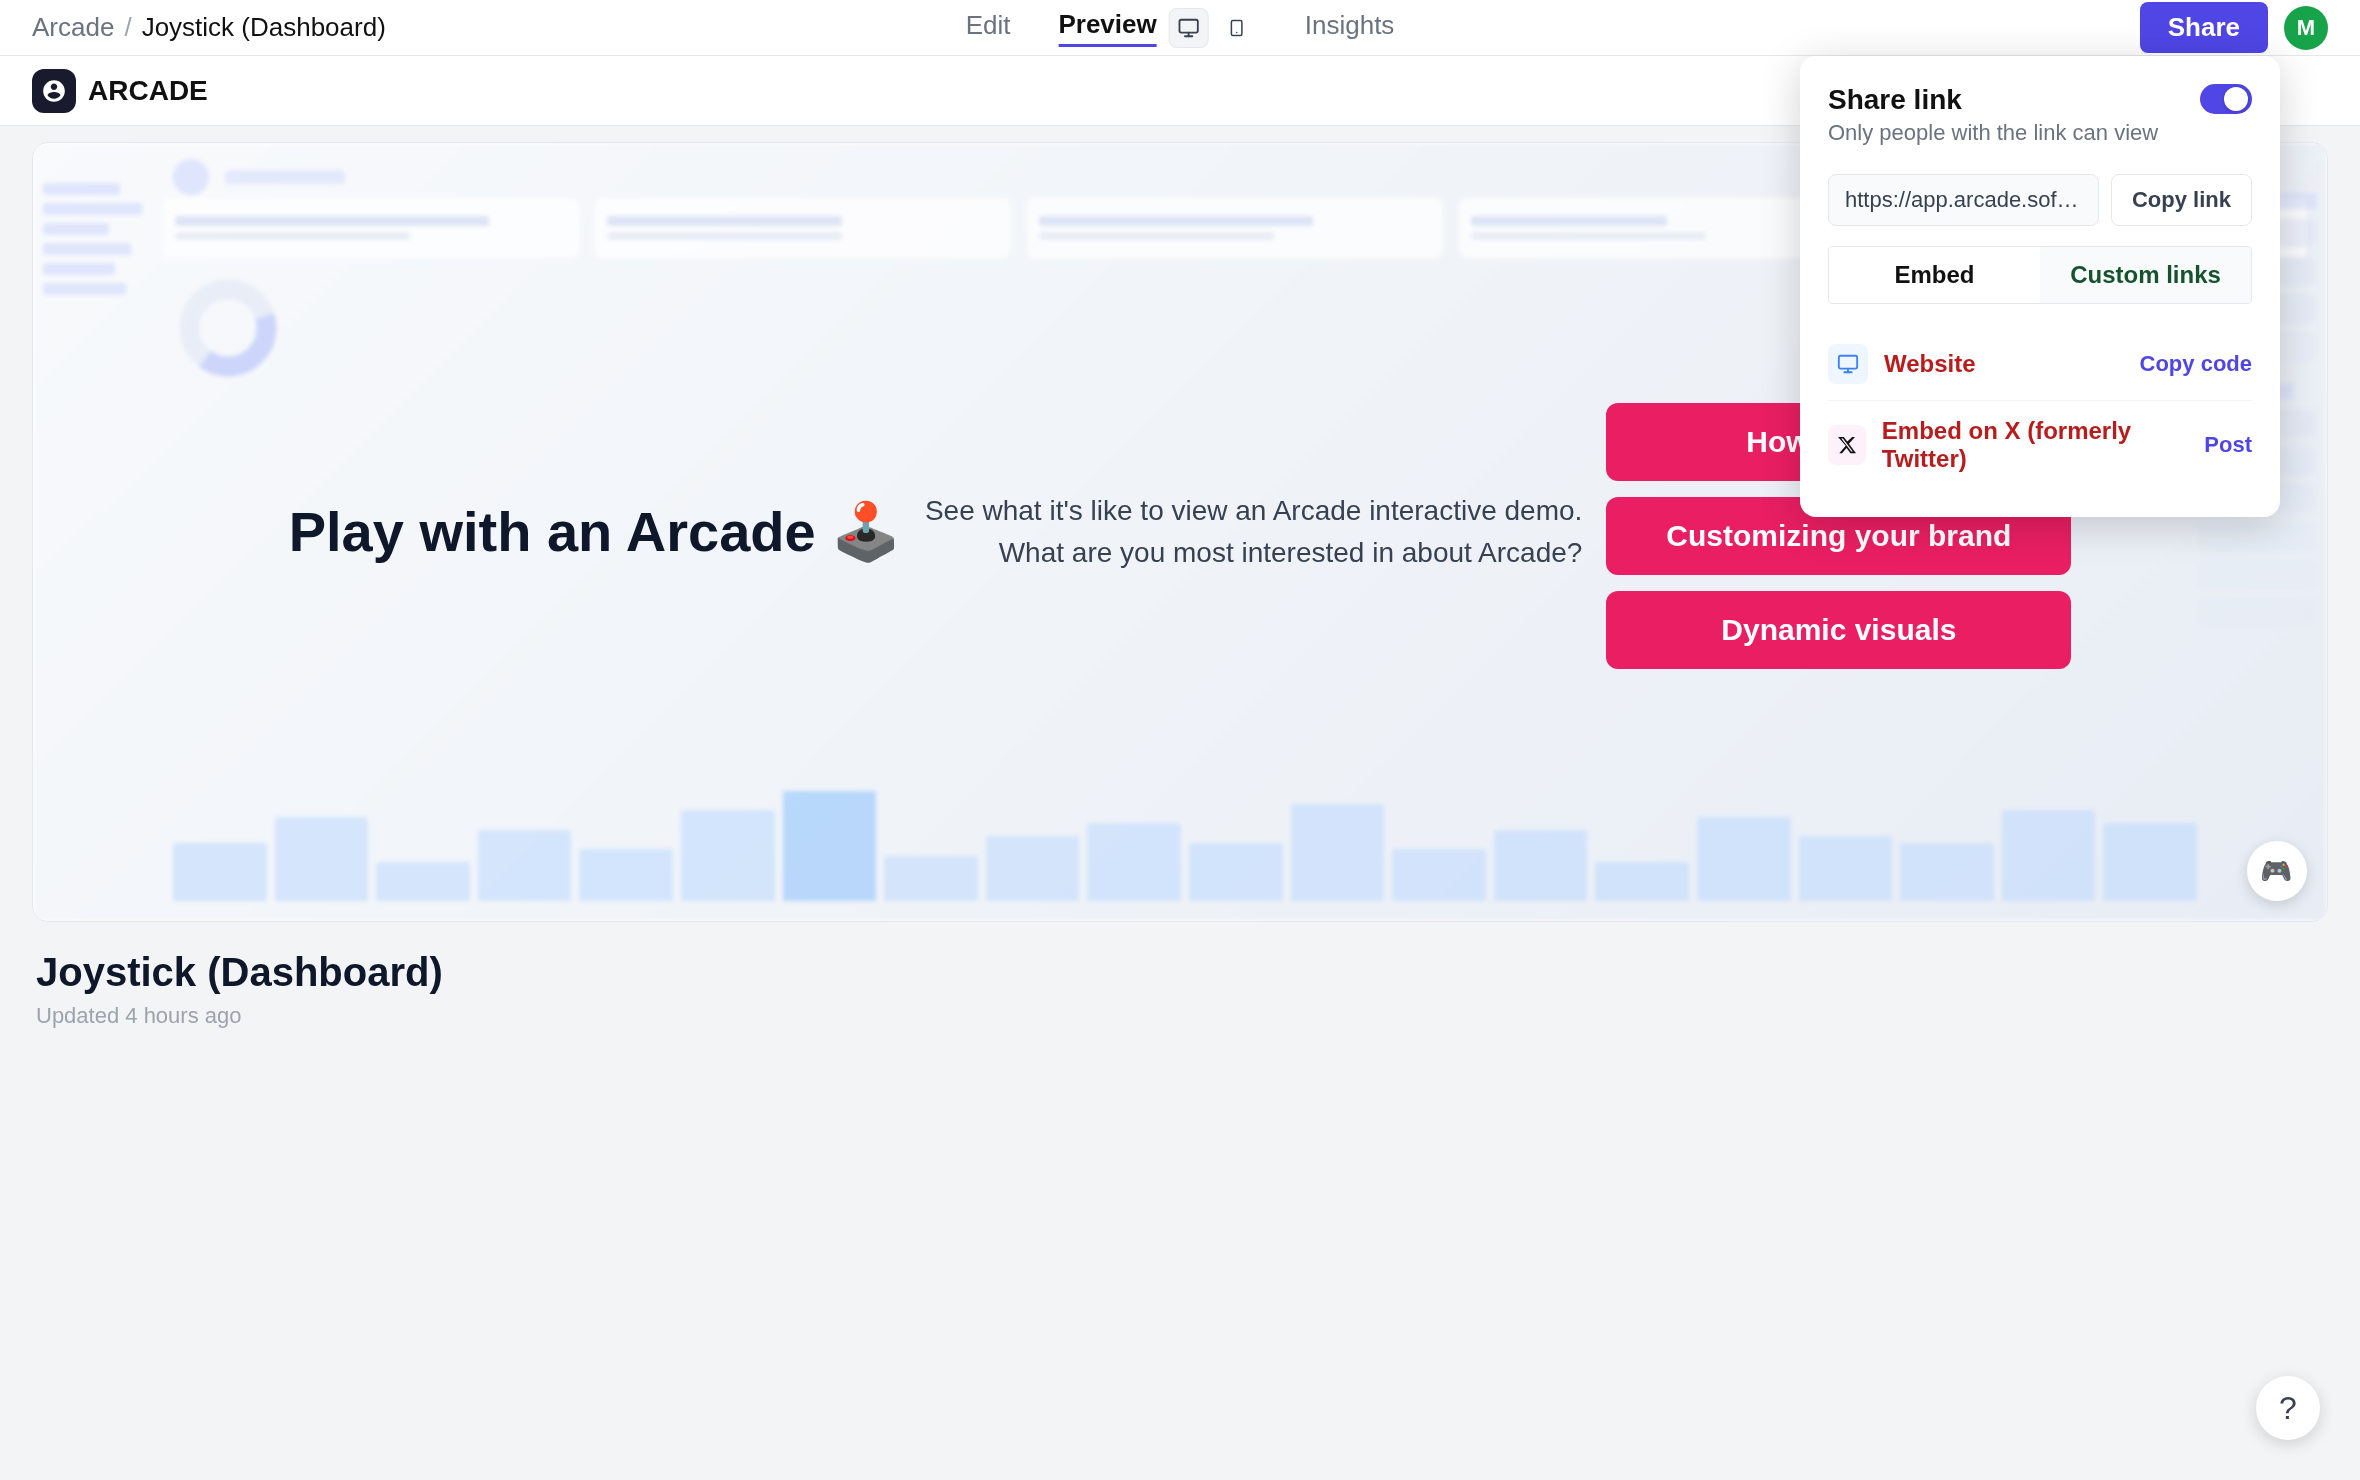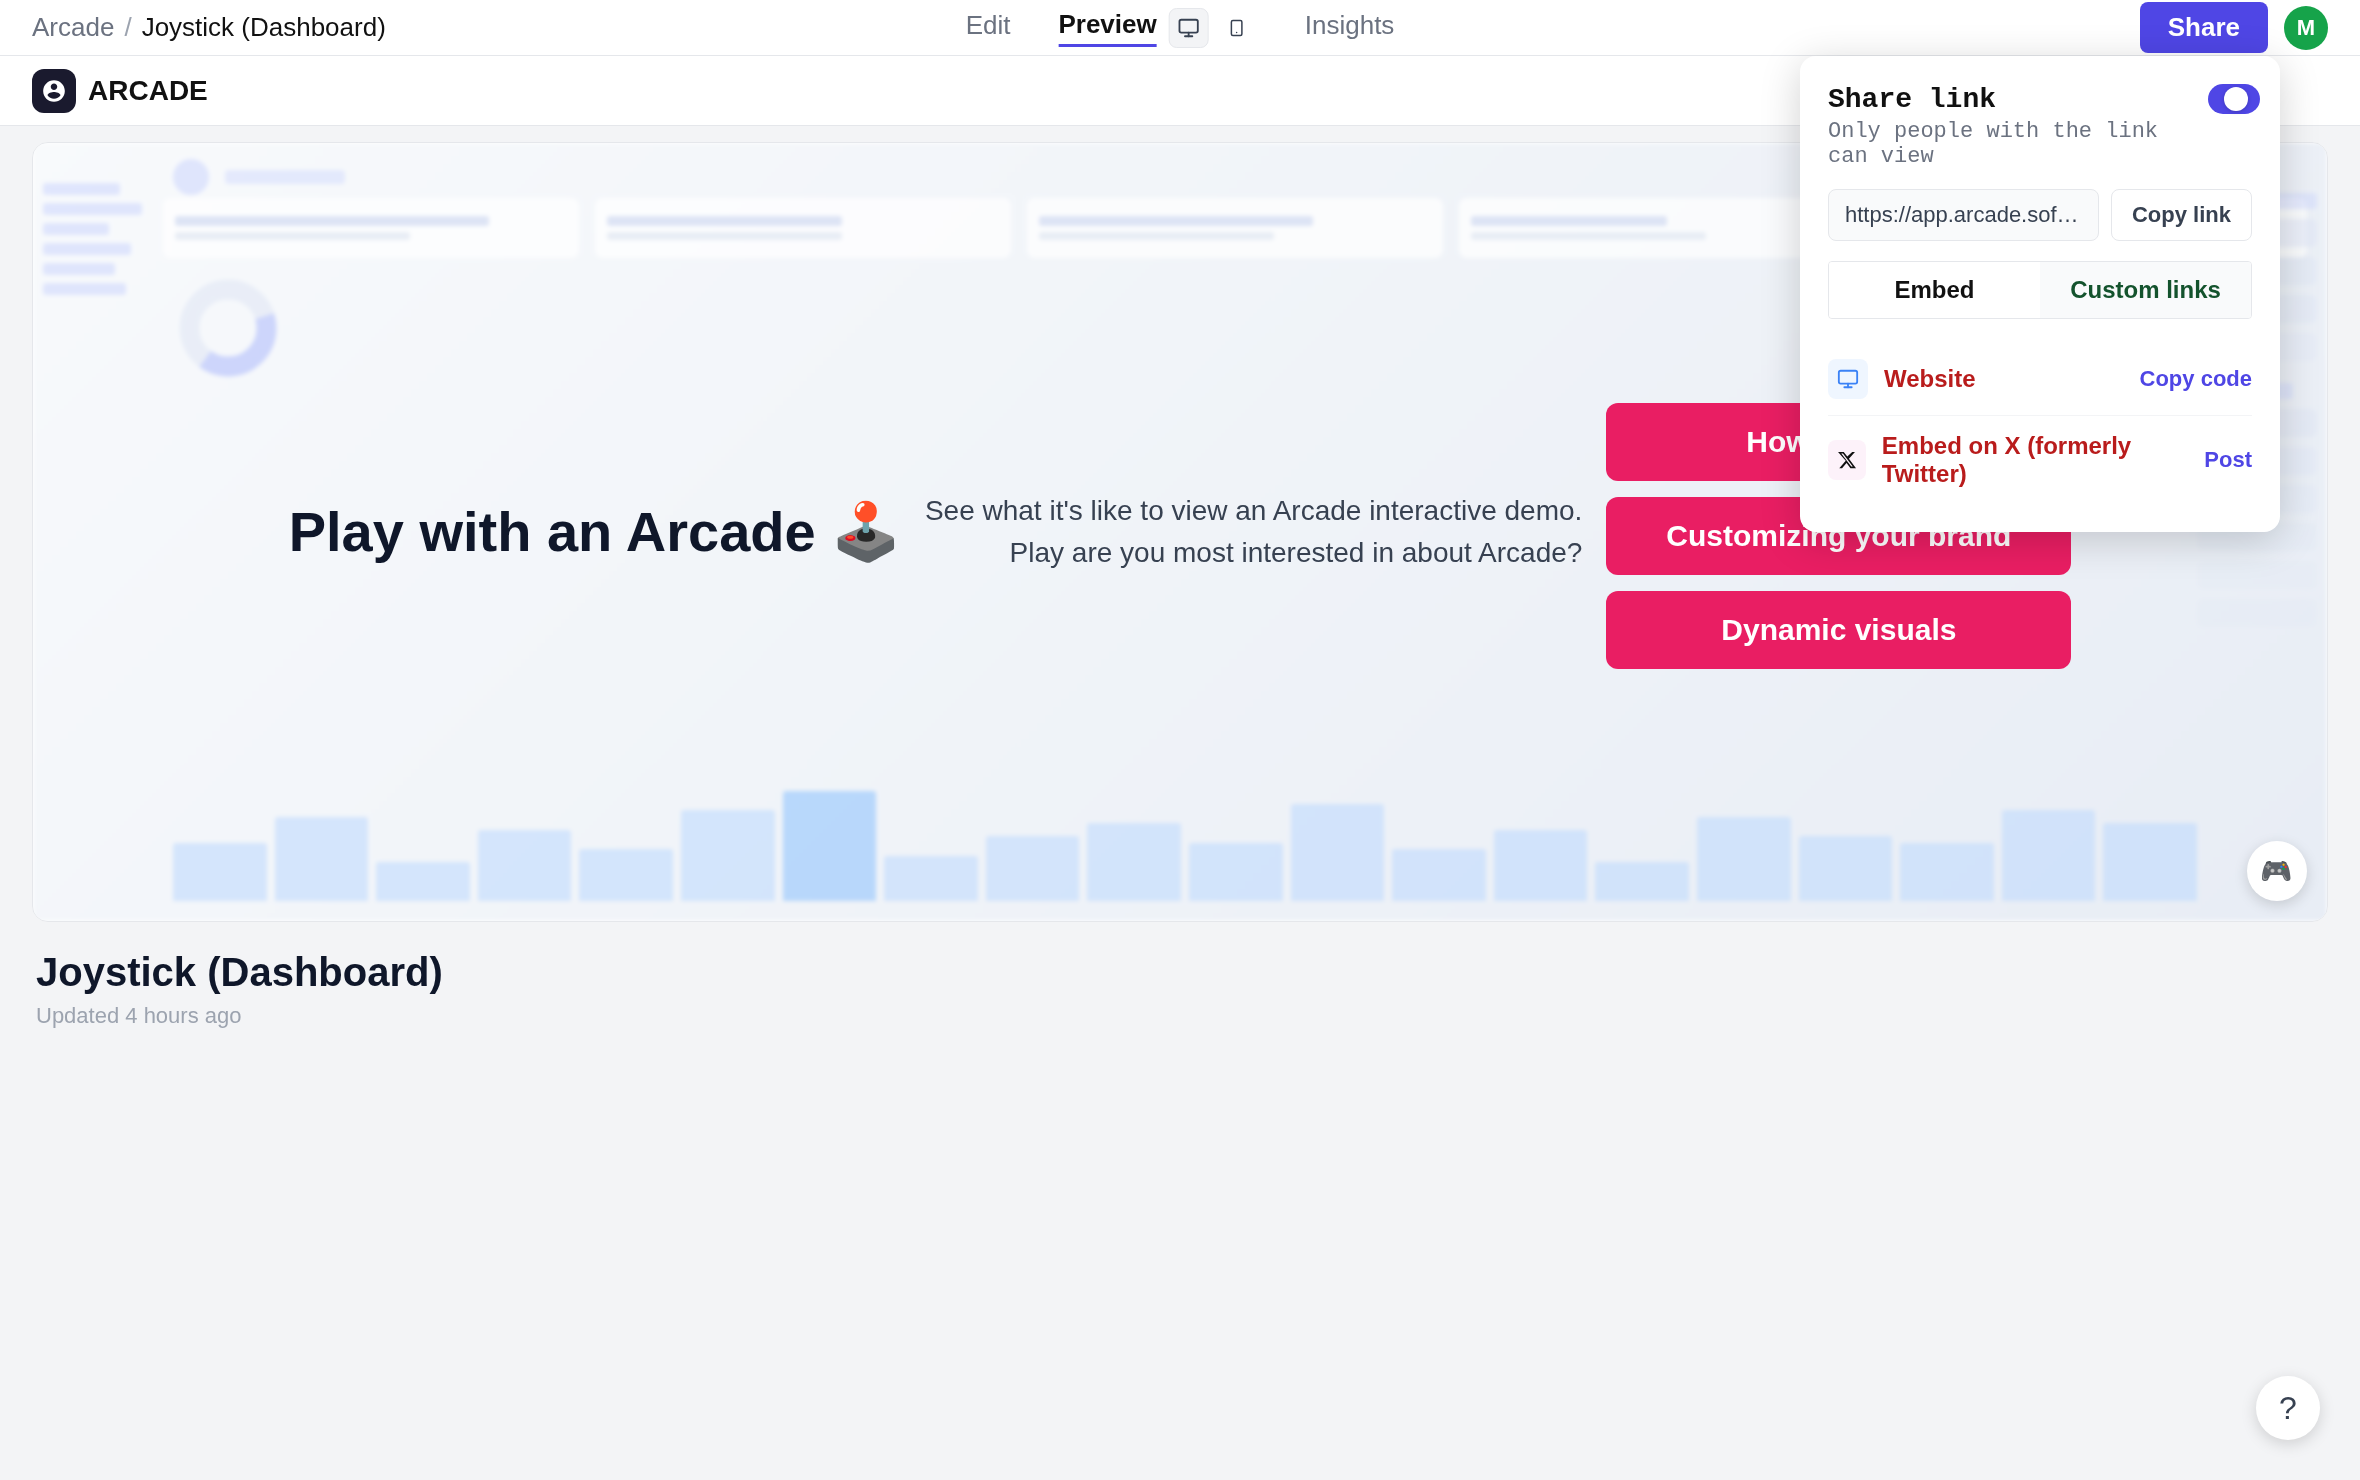--- a/index.html
+++ b/index.html
@@ -278,22 +278,21 @@
       background: #fff;
       border-radius: 16px;
       box-shadow: 0 8px 40px rgba(0,0,0,0.18);
       z-index: 200;
       padding: 28px;
     }
     .popup-header {
       display: flex;
       align-items: flex-start;
       justify-content: space-between;
-      margin-bottom: 20px;
-      font-family: Liberation Mono, monospace;
+      margin-bottom: 28px;
     }
     .popup-title {
       font-size: 28px;
       font-weight: 700;
       color: #111;
     }
     .popup-subtitle {
       font-size: 22px;
       color: #6b7280;
       margin-top: 4px;
@@ -586,21 +585,21 @@
         <div class="dash-bar" style="height:45%;"></div>
         <div class="dash-bar" style="height:70%;"></div>
         <div class="dash-bar" style="height:60%;"></div>
       </div>
     </div>
 
     <div class="overlay-content">
       <div class="overlay-title">Play with an Arcade 🕹️</div>
       <div class="overlay-subtitle">
         <div>See what it's like to view an Arcade interactive demo.</div>
-        <div>Play are you most interested in about Arcade?</div>
+        <div>What are you most interested in about Arcade?</div>
       </div>
       <div class="overlay-buttons">
         <button class="overlay-btn">How it works</button>
         <button class="overlay-btn">Customizing your brand</button>
         <button class="overlay-btn">Dynamic visuals</button>
       </div>
     </div>
 
     <div class="arcade-float-btn">
       <span style="font-size:26px;">🎮</span>

